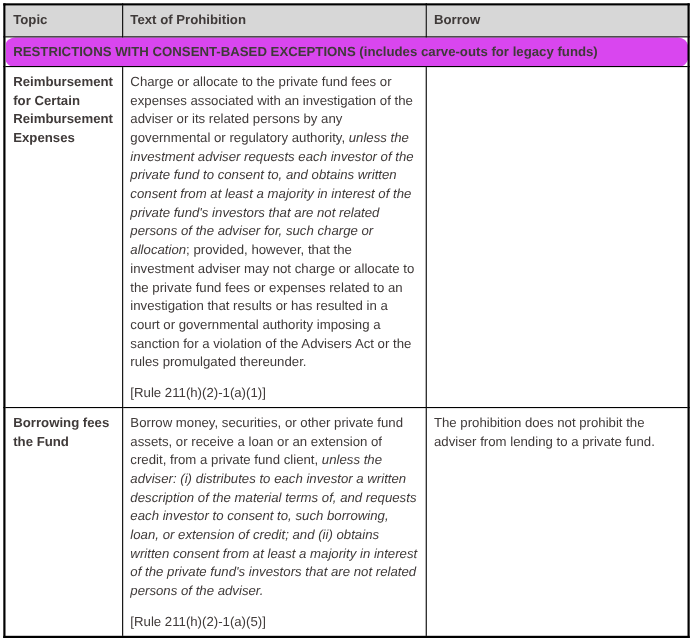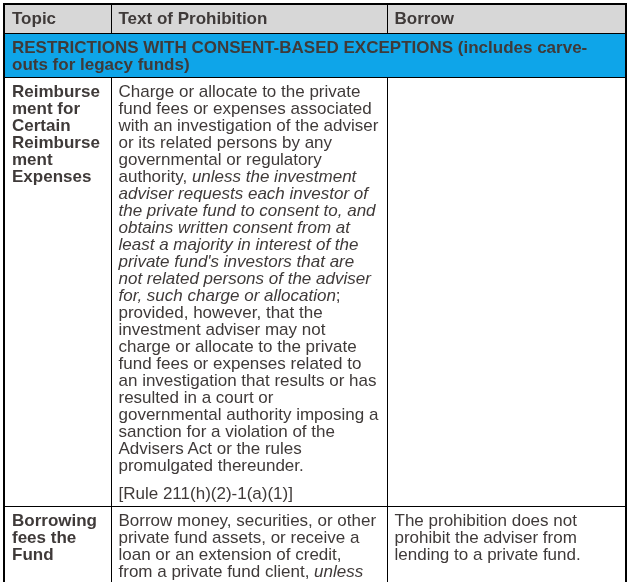--- a/index.html
+++ b/index.html
@@ -19,37 +19,38 @@
   table.doc-table {
     border-collapse: collapse;
     table-layout: fixed;
     width: 622px;
     border: 2px solid #000000;
   }
   table.doc-table td, table.doc-table th {
     border: 1px solid #000000;
     vertical-align: top;
     padding: 5px 7px 4px 7px;
-    font-size: 17px;
+    font-size: 12px;
     line-height: 17px;
     text-align: left;
     overflow: hidden;
     word-wrap: break-word;
   }
   tr.header-row th {
     background: #d7d7d7;
     font-weight: bold;
     height: 19px;
     color: #3f3a39;
   }
   tr.banner-row td {
-    background: #0ea5e9;
+    background: #d946ef;
     font-weight: bold;
     height: 16px;
     color: #3f3a39;
+    border-radius: 10px;
   }
   td.topic-cell {
     font-weight: bold;
   }
   td.prohibition-cell p, td.notes-cell p {
     margin: 0 0 11px 0;
   }
   td.prohibition-cell p:last-child, td.notes-cell p:last-child {
     margin-bottom: 0;
   }

